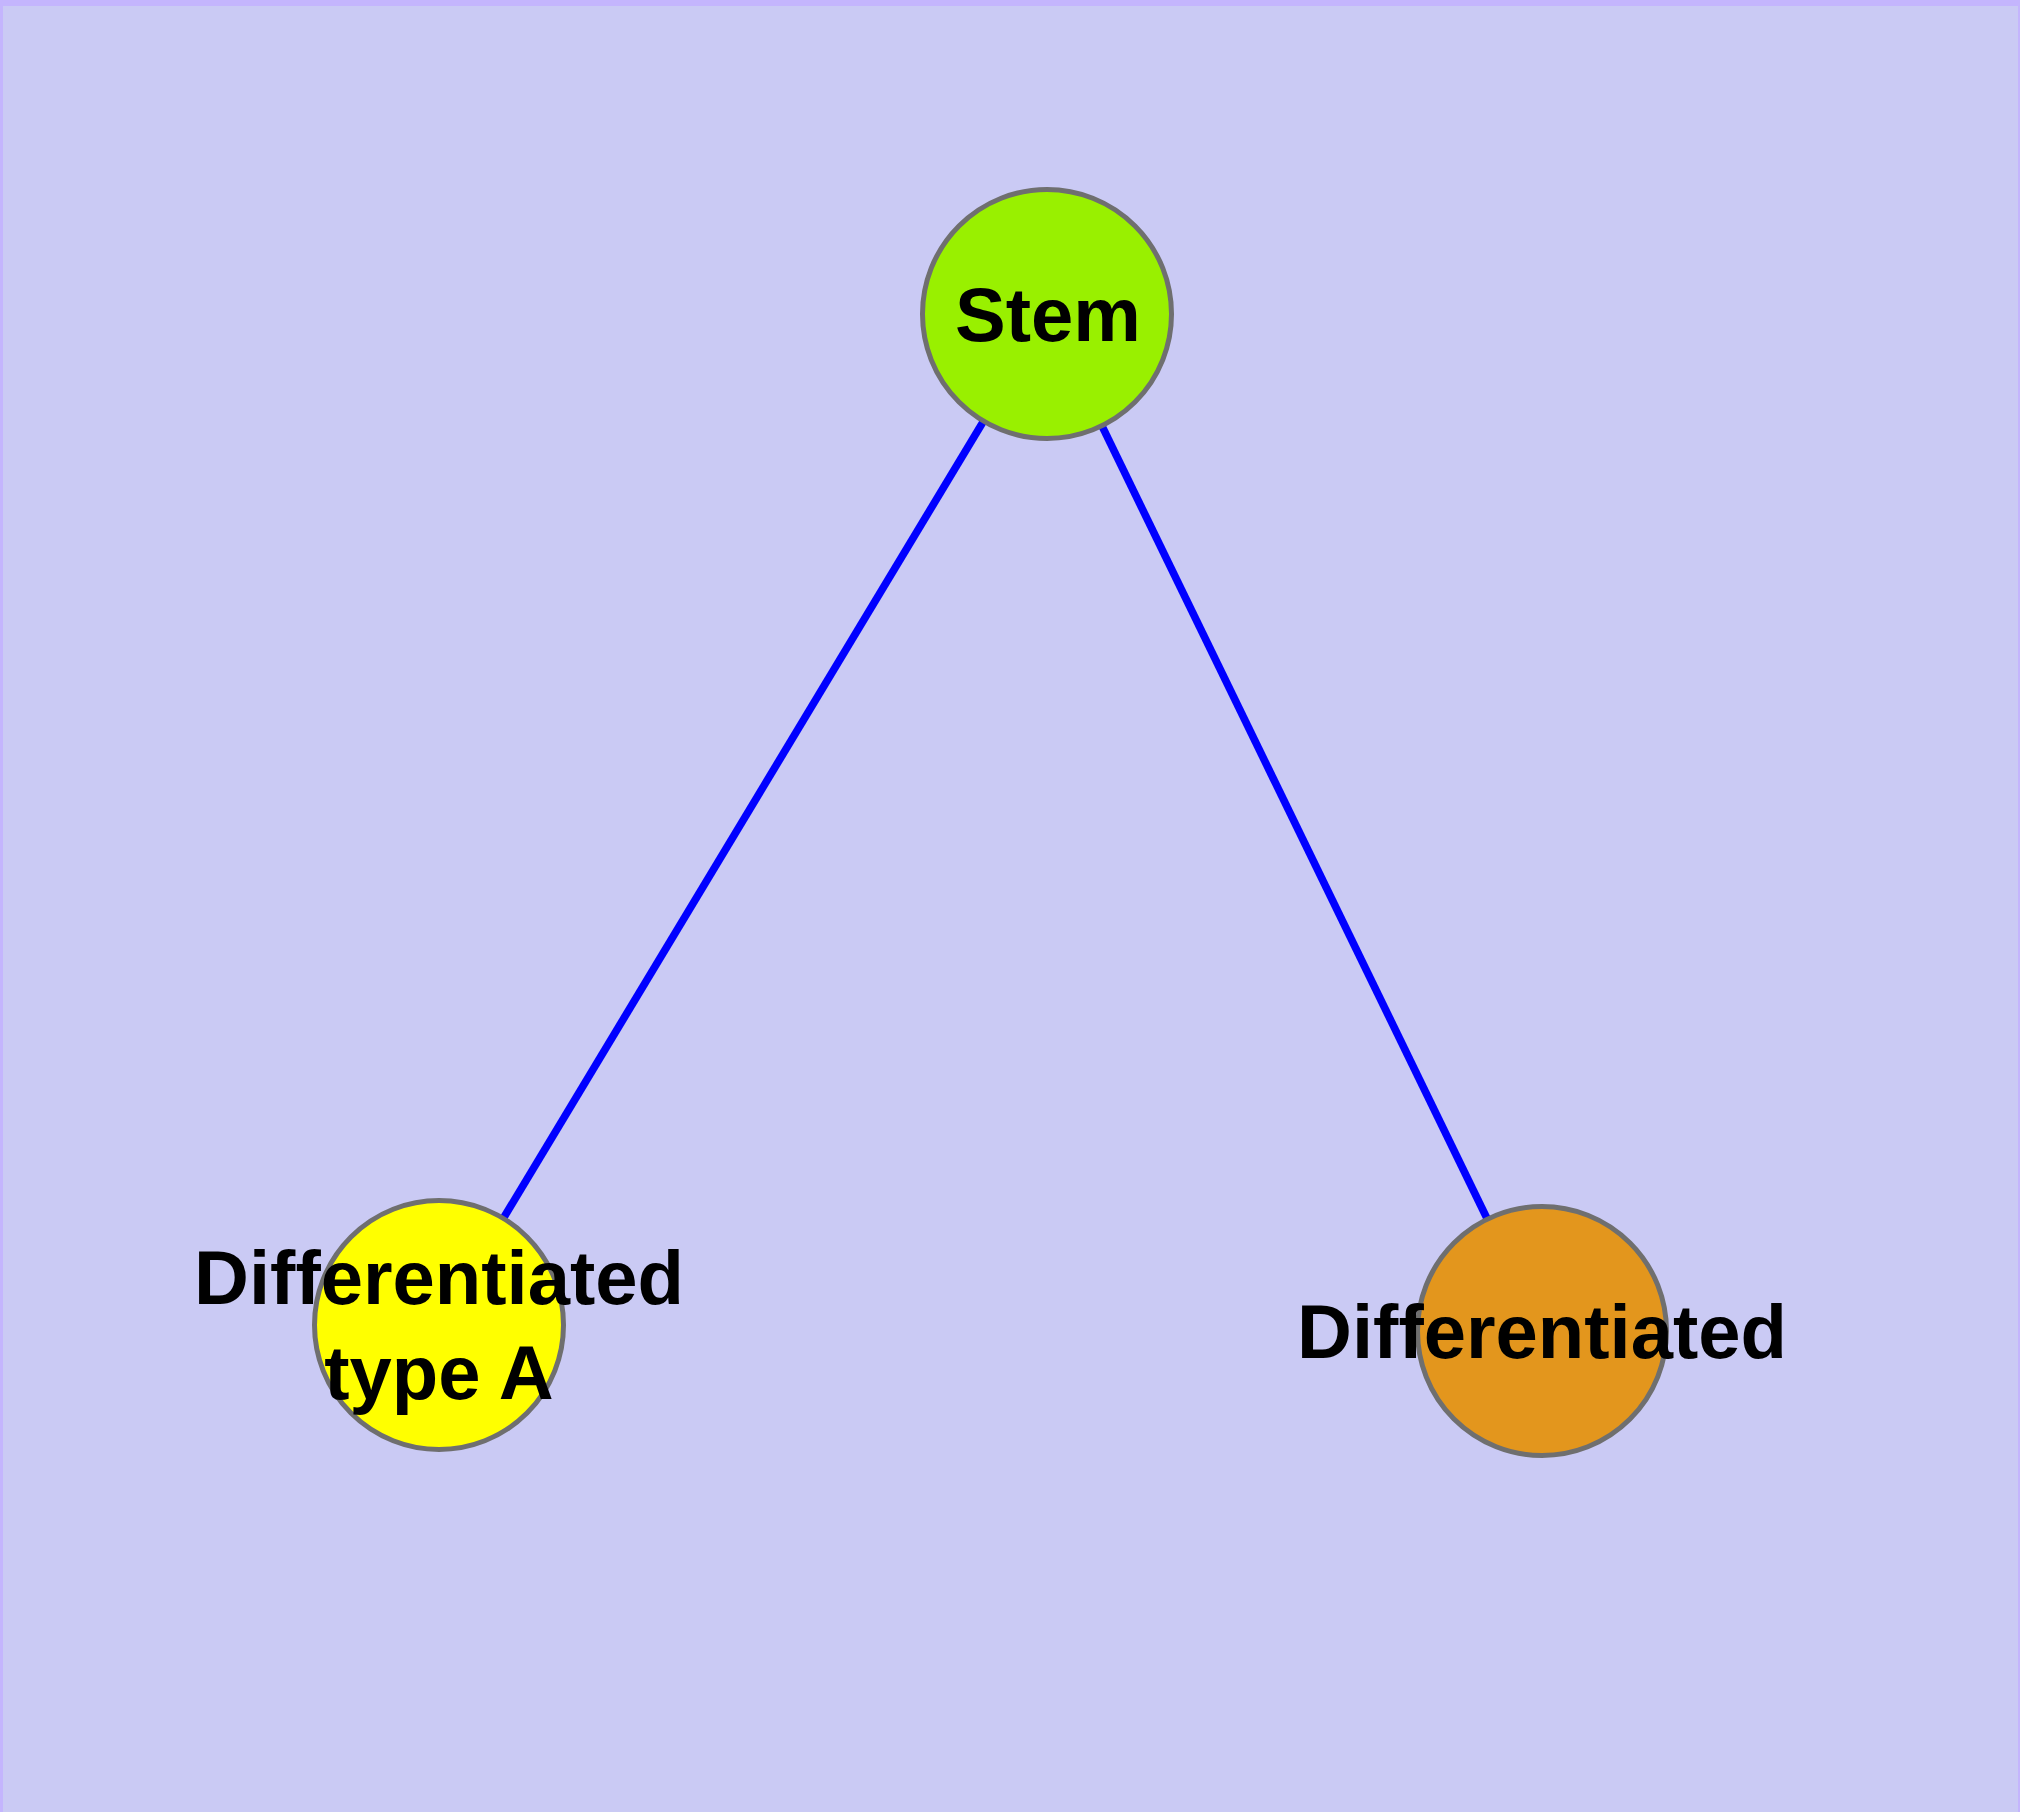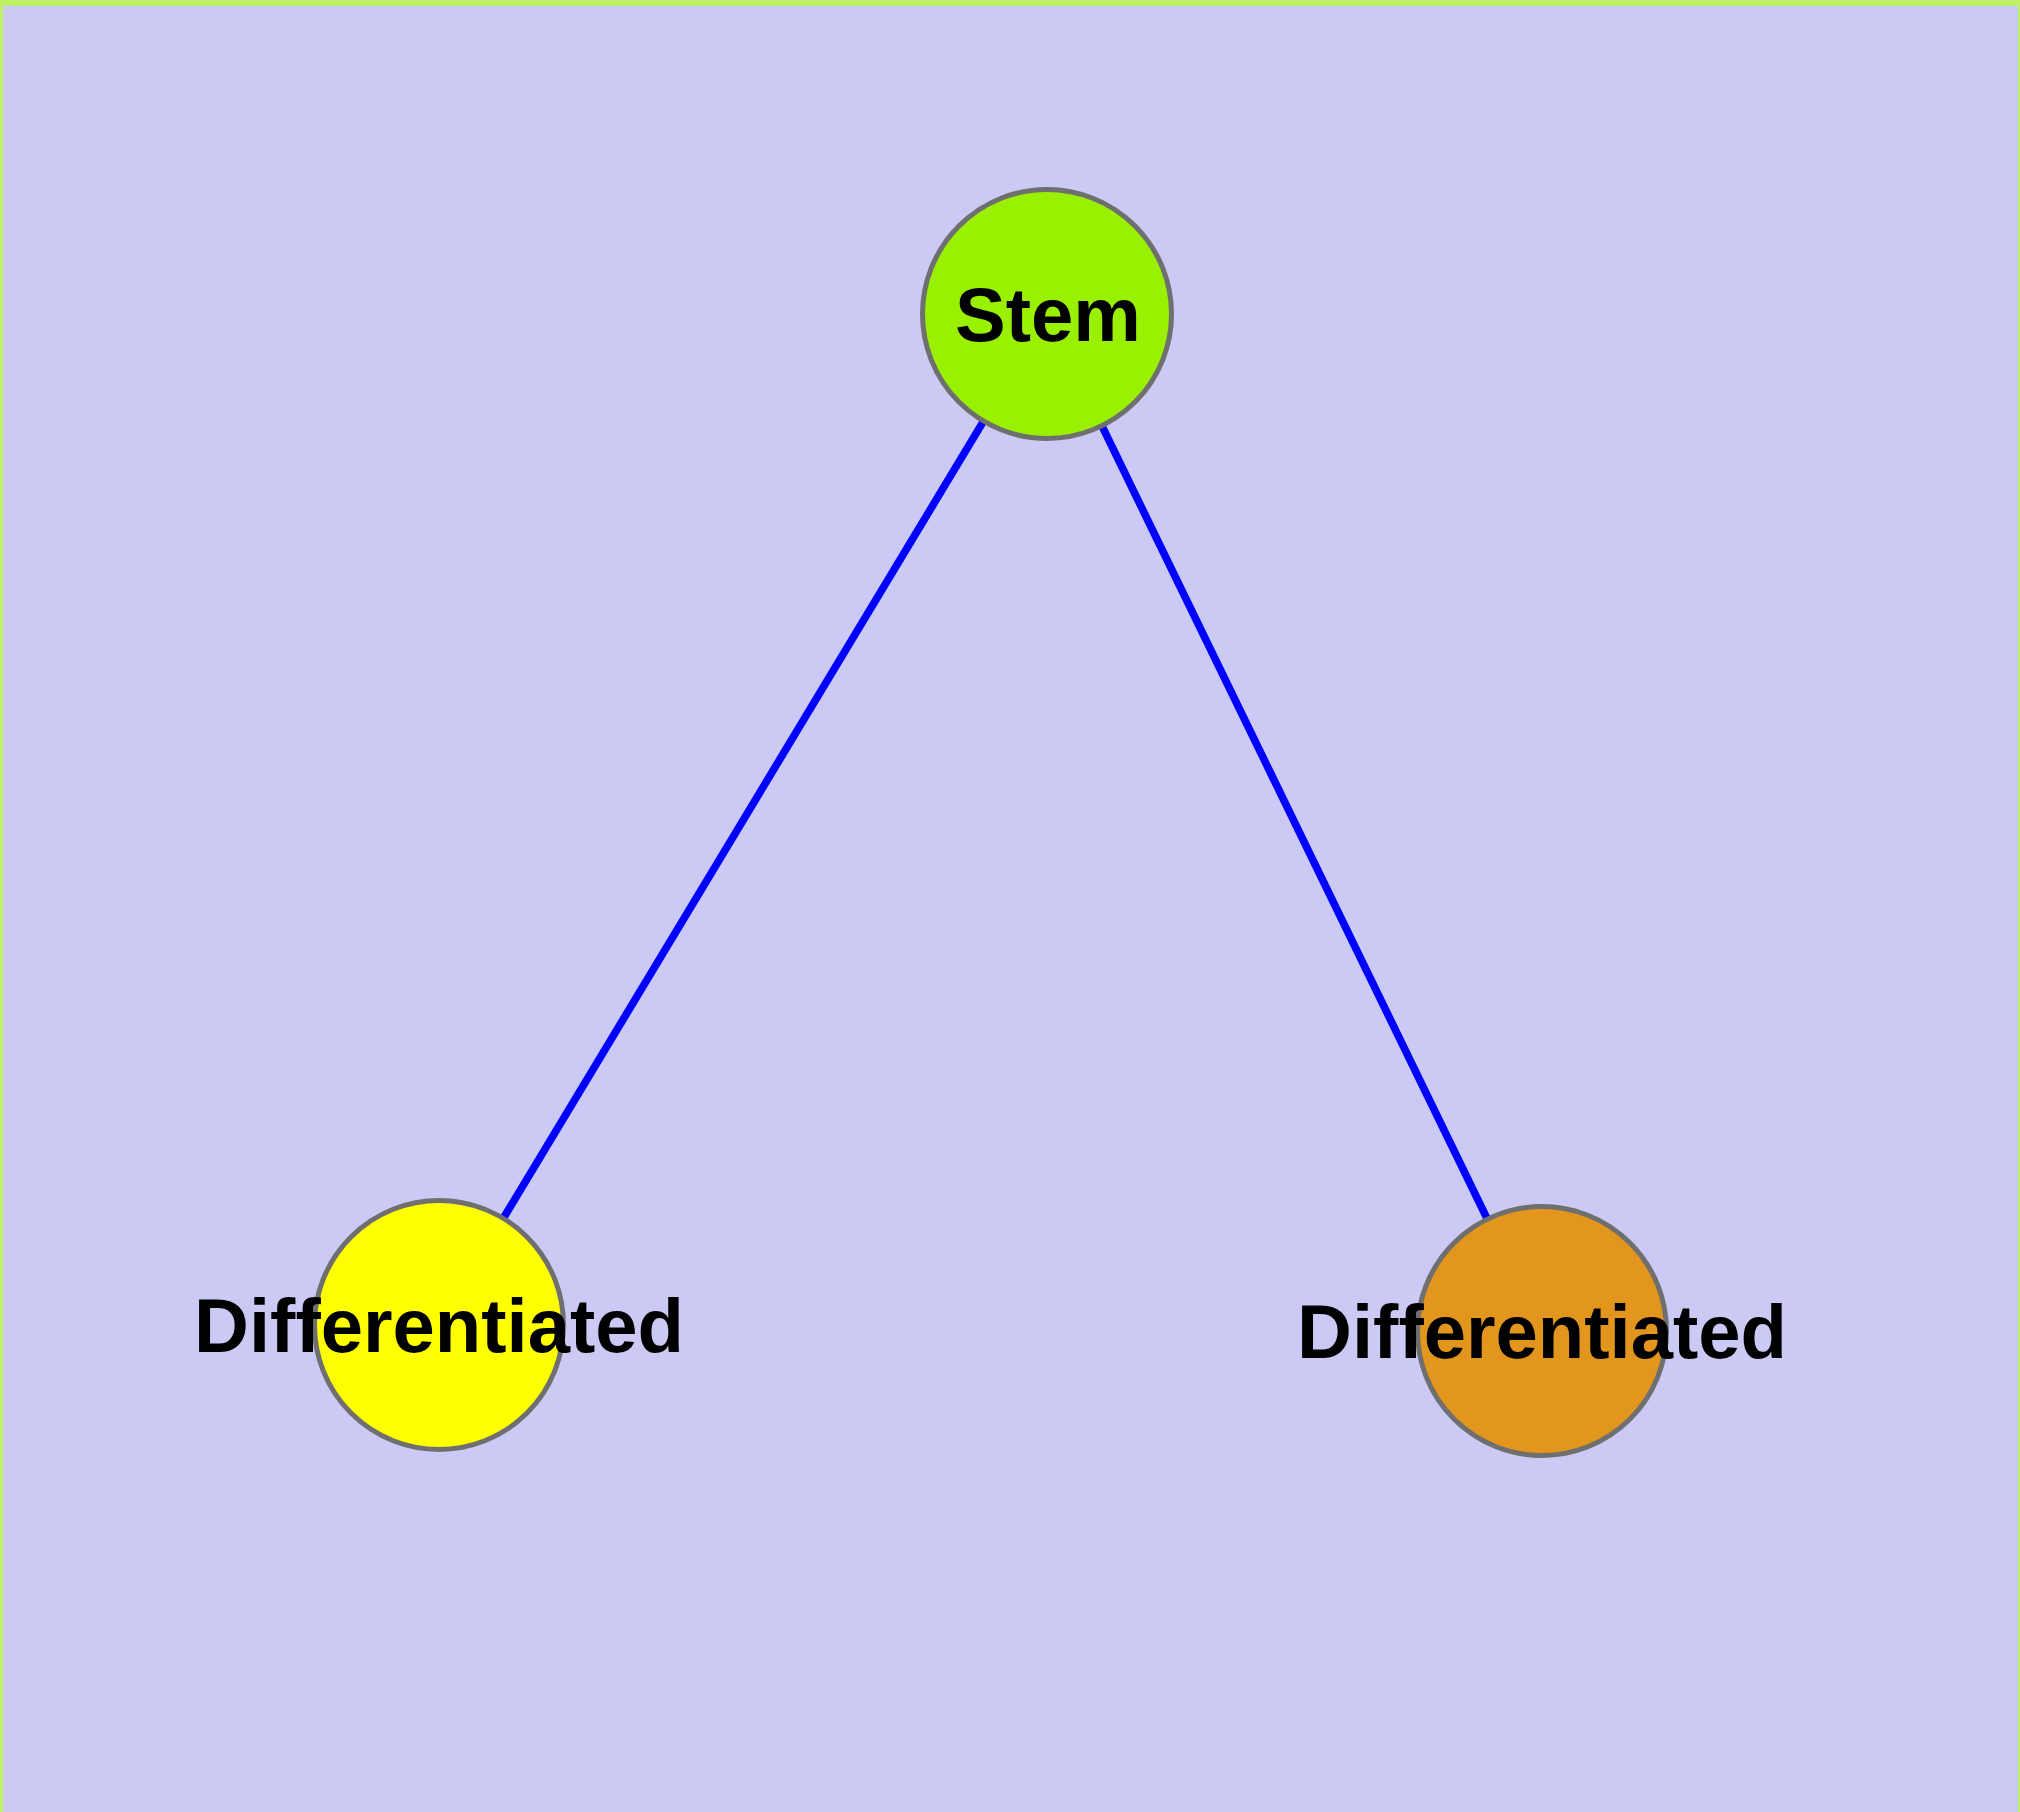--- a/index.html
+++ b/index.html
@@ -46,32 +46,33 @@
     font-weight: bold;
     font-size: 76px;
     line-height: 95px;
     white-space: nowrap;
     z-index: 3;
   }
 </style>
 </head>
 <body>
 
-<div class="page" id="page" style="background: #bef264;">
+<div class="page" id="page" style="background: #c4b5fd;">
   <div class="canvas" id="canvas" style="background: rgb(202, 202, 244);"></div>
   <svg class="edge-layer" id="edge-layer" width="2021" height="1812" viewBox="0 0 2384 2138" xmlns="http://www.w3.org/2000/svg">
       <line x1="1236" y1="371" x2="518" y2="1563" stroke="#0000FF" stroke-width="9"></line>
       <line x1="1236" y1="371" x2="1819" y2="1571" stroke="#0000FF" stroke-width="9"></line>
     </svg>
 <div class="node-circle" style="left: 920px; top: 187px; width: 254px; height: 254px; background: rgb(153, 240, 0); border-color: rgb(111, 111, 111); border-width: 5.1px;"></div>
     <div class="node-label" style="left: 1048px; top: 314px; color: rgb(0, 0, 0);">
       <div>Stem</div>
     </div>
     <div class="node-circle" style="left: 312px; top: 1198px; width: 254px; height: 254px; background: rgb(255, 255, 0); border-color: rgb(111, 111, 111); border-width: 5.1px;"></div>
     <div class="node-label" style="left: 439px; top: 1325px; color: rgb(0, 0, 0);">
       <div>Differentiated</div>
+      <div>type A</div>
     </div>
     <div class="node-circle" style="left: 1415px; top: 1204px; width: 254px; height: 254px; background: rgb(227, 150, 29); border-color: rgb(111, 111, 111); border-width: 5.1px;"></div>
     <div class="node-label" style="left: 1542px; top: 1331px; color: rgb(0, 0, 0);">
       <div>Differentiated</div>
     </div>
   </div>
 
 
 </body></html>

